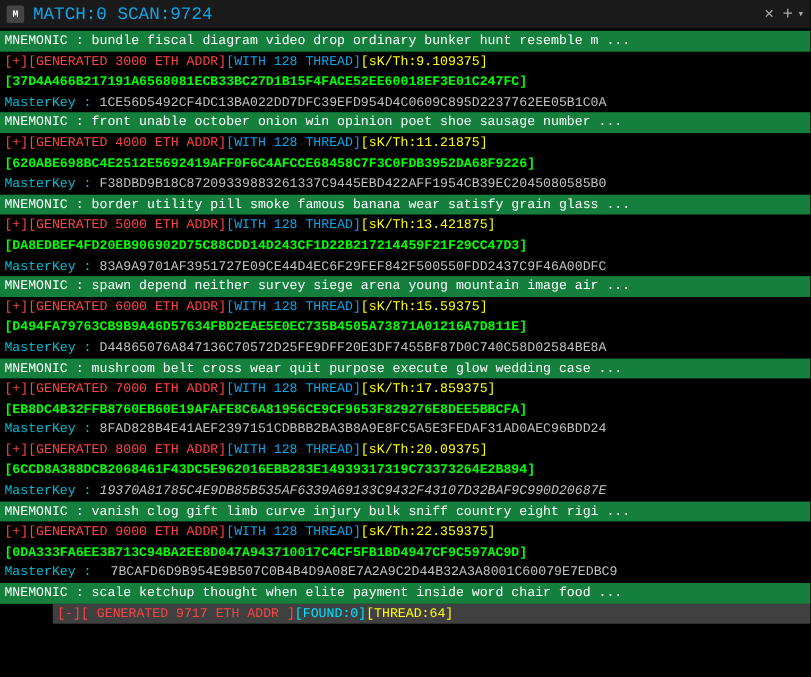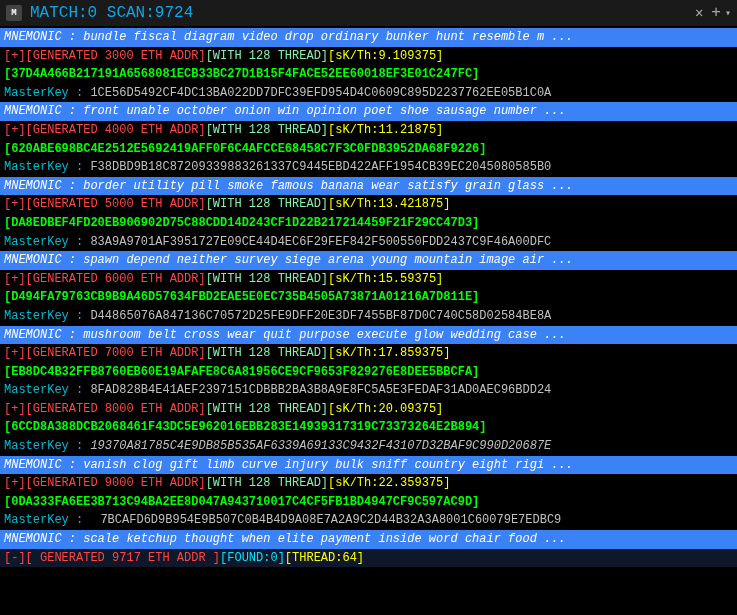--- a/index.html
+++ b/index.html
@@ -49,37 +49,36 @@
       overflow: hidden;
       height: calc(615px - 26px);
     }
     .line {
       padding: 0 4px;
       line-height: 1.55;
       white-space: nowrap;
       overflow: hidden;
     }
     .mnemonic-line {
-      background: #3b82f6;
+      background: #15803d;
       color: #fff;
       display: block;
-      font-style: italic;
     }
     .generated-line {
       color: #fff;
     }
     .addr-line {
       color: #00ff00;
       font-weight: bold;
     }
     .masterkey-line {
       color: #00bcd4;
     }
     .tag-red { color: #ff4444; }
-    .tag-cyan { color: #86efac; }
+    .tag-cyan { color: #0ea5e9; }
     .tag-yellow { color: #ffff00; }
     .tab-plus {
       color: #aaa;
       font-size: 16px;
       cursor: pointer;
     }
     .tab-dropdown {
       color: #aaa;
       font-size: 10px;
       cursor: pointer;
@@ -125,14 +124,14 @@
     <div class="line addr-line">[EB8DC4B32FFB8760EB60E19AFAFE8C6A81956CE9CF9653F829276E8DEE5BBCFA]</div>
     <div class="line masterkey-line"><span style="color: rgb(0, 188, 212);">MasterKey :</span><span style="color: rgb(192, 192, 192);">  8FAD828B4E41AEF2397151CDBBB2BA3B8A9E8FC5A5E3FEDAF31AD0AEC96BDD24</span></div>
     <div class="line generated-line"><span class="tag-red">[+]</span><span class="tag-red">[GENERATED 8000 ETH ADDR]</span><span class="tag-cyan">[WITH 128 THREAD]</span><span class="tag-yellow">[sK/Th:20.09375]</span></div>
     <div class="line addr-line">[6CCD8A388DCB2068461F43DC5E962016EBB283E14939317319C73373264E2B894]</div>
     <div class="line masterkey-line"><span style="color: rgb(0, 188, 212);">MasterKey :</span><span style="color: rgb(192, 192, 192); font-style: italic;">  19370A81785C4E9DB85B535AF6339A69133C9432F43107D32BAF9C990D20687E</span></div>
     <div class="line mnemonic-line">MNEMONIC : vanish clog gift limb curve injury bulk sniff country eight rigi ...</div>
     <div class="line generated-line"><span class="tag-red">[+]</span><span class="tag-red">[GENERATED 9000 ETH ADDR]</span><span class="tag-cyan">[WITH 128 THREAD]</span><span class="tag-yellow">[sK/Th:22.359375]</span></div>
     <div class="line addr-line">[0DA333FA6EE3B713C94BA2EE8D047A943710017C4CF5FB1BD4947CF9C597AC9D]</div>
     <div class="line masterkey-line"><span style="color: rgb(0, 188, 212);">MasterKey :</span><span style="color: rgb(192, 192, 192); margin-left: 10px;">  7BCAFD6D9B954E9B507C0B4B4D9A08E7A2A9C2D44B32A3A8001C60079E7EDBC9</span></div>
     <div class="line mnemonic-line">MNEMONIC : scale ketchup thought when elite payment inside word chair food ...</div>
-    <div class="line" style="background: #0f172a; color: rgb(255, 255, 255); position: relative;"><span style="color: rgb(255, 68, 68);">[-]</span><span style="color: rgb(255, 68, 68);">[ GENERATED 9717 ETH ADDR ]</span><span style="color: rgb(0, 229, 255);">[FOUND:0]</span><span style="color: rgb(255, 255, 0);">[THREAD:64]</span></div>
+    <div class="line" style="background: #404040; color: rgb(255, 255, 255); position: relative; margin-left: 48px;"><span style="color: rgb(255, 68, 68);">[-]</span><span style="color: rgb(255, 68, 68);">[ GENERATED 9717 ETH ADDR ]</span><span style="color: rgb(0, 229, 255);">[FOUND:0]</span><span style="color: rgb(255, 255, 0);">[THREAD:64]</span></div>
   </div>
 
 </body></html>

